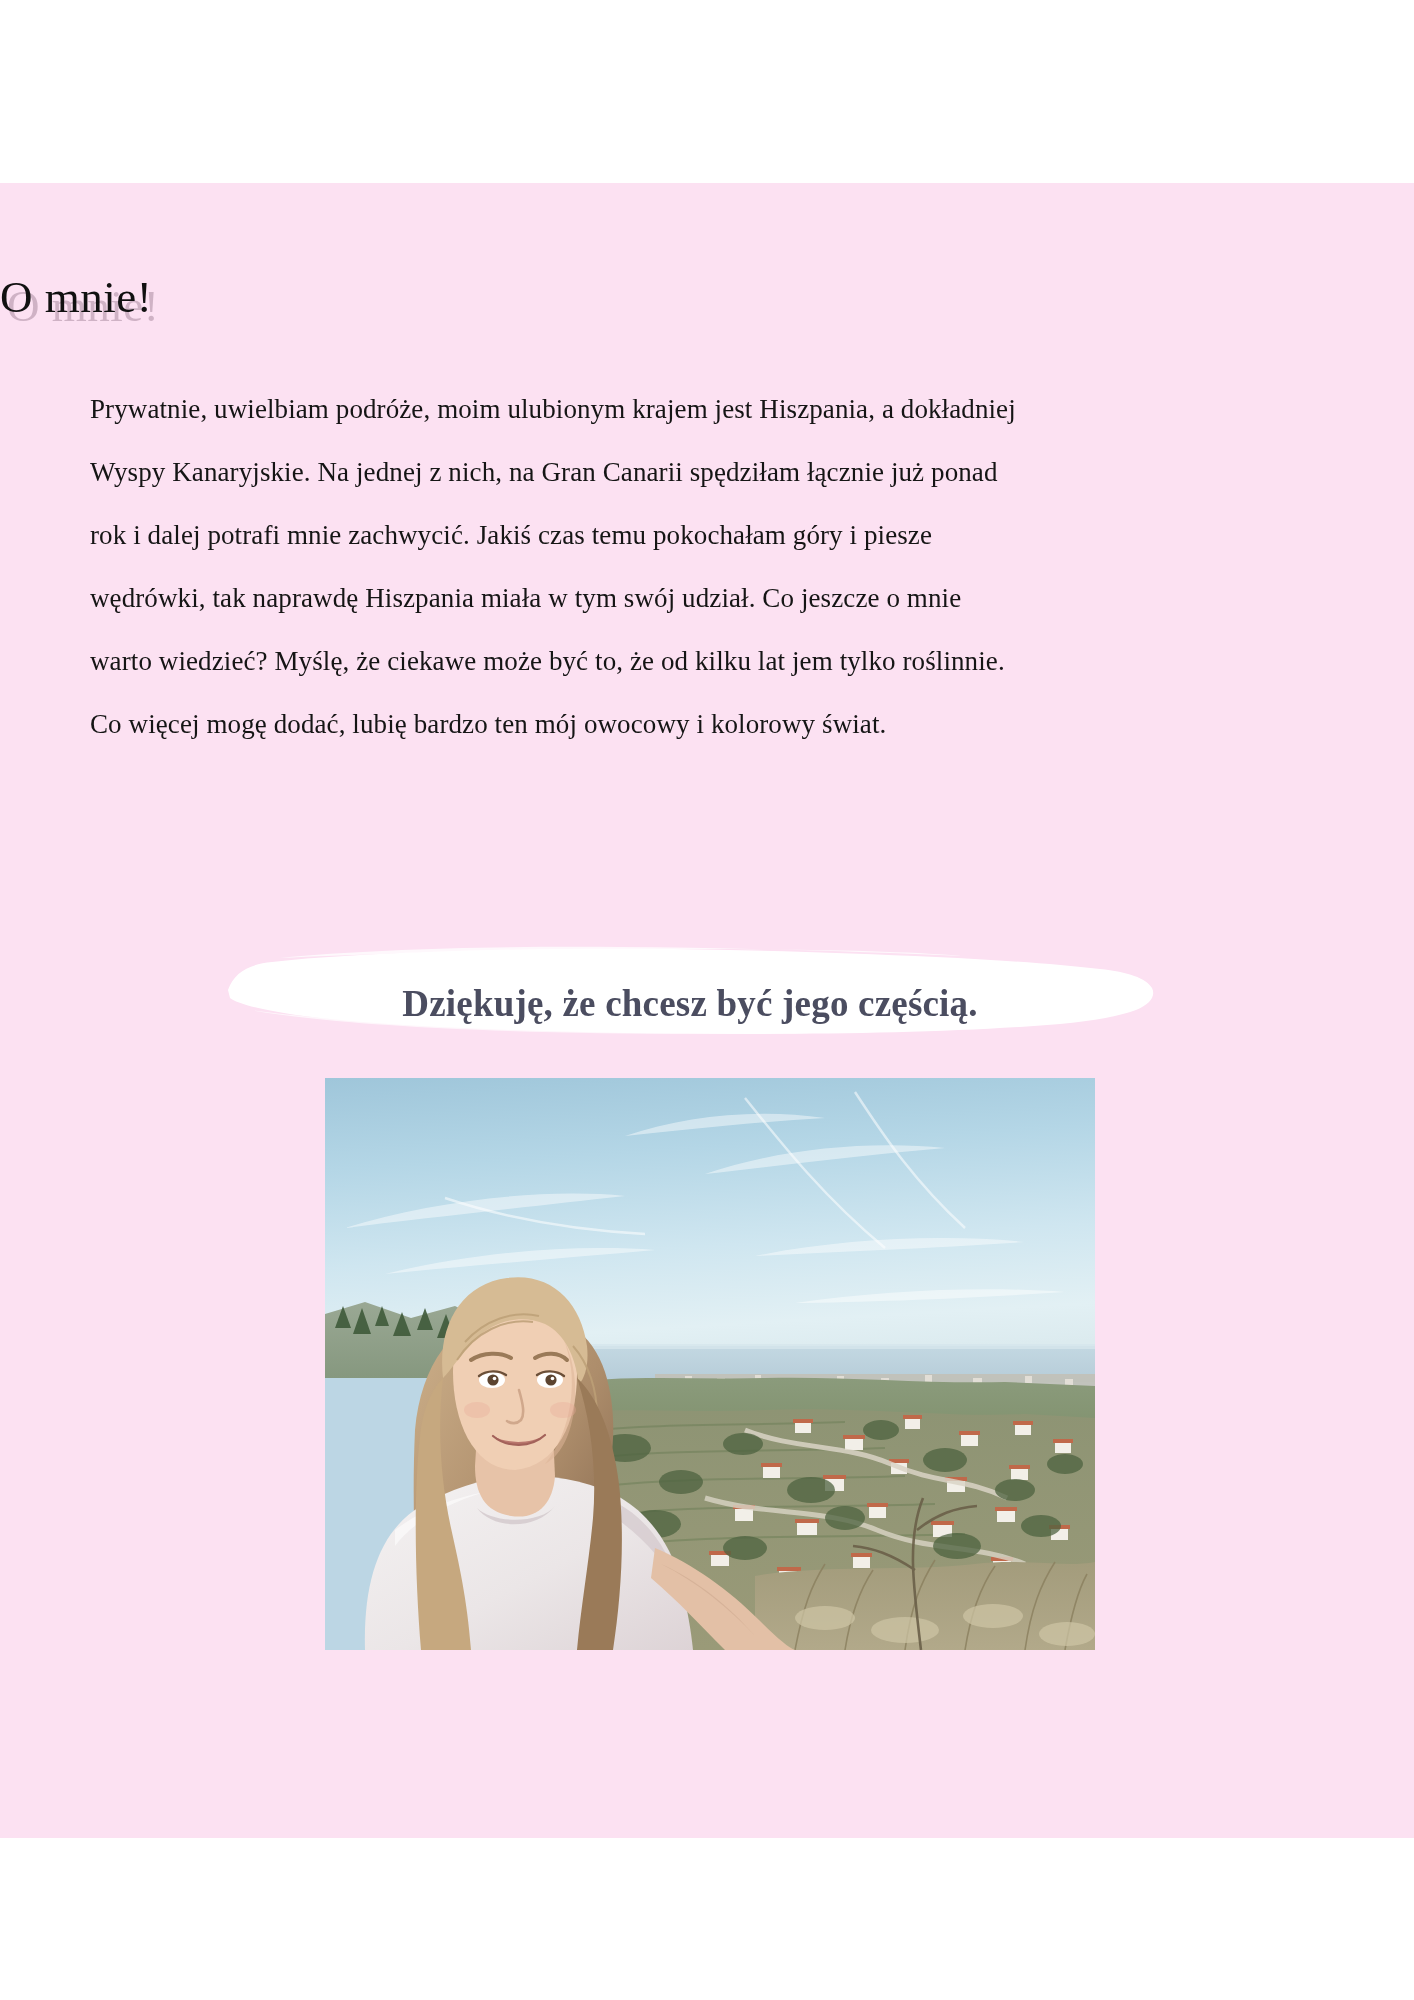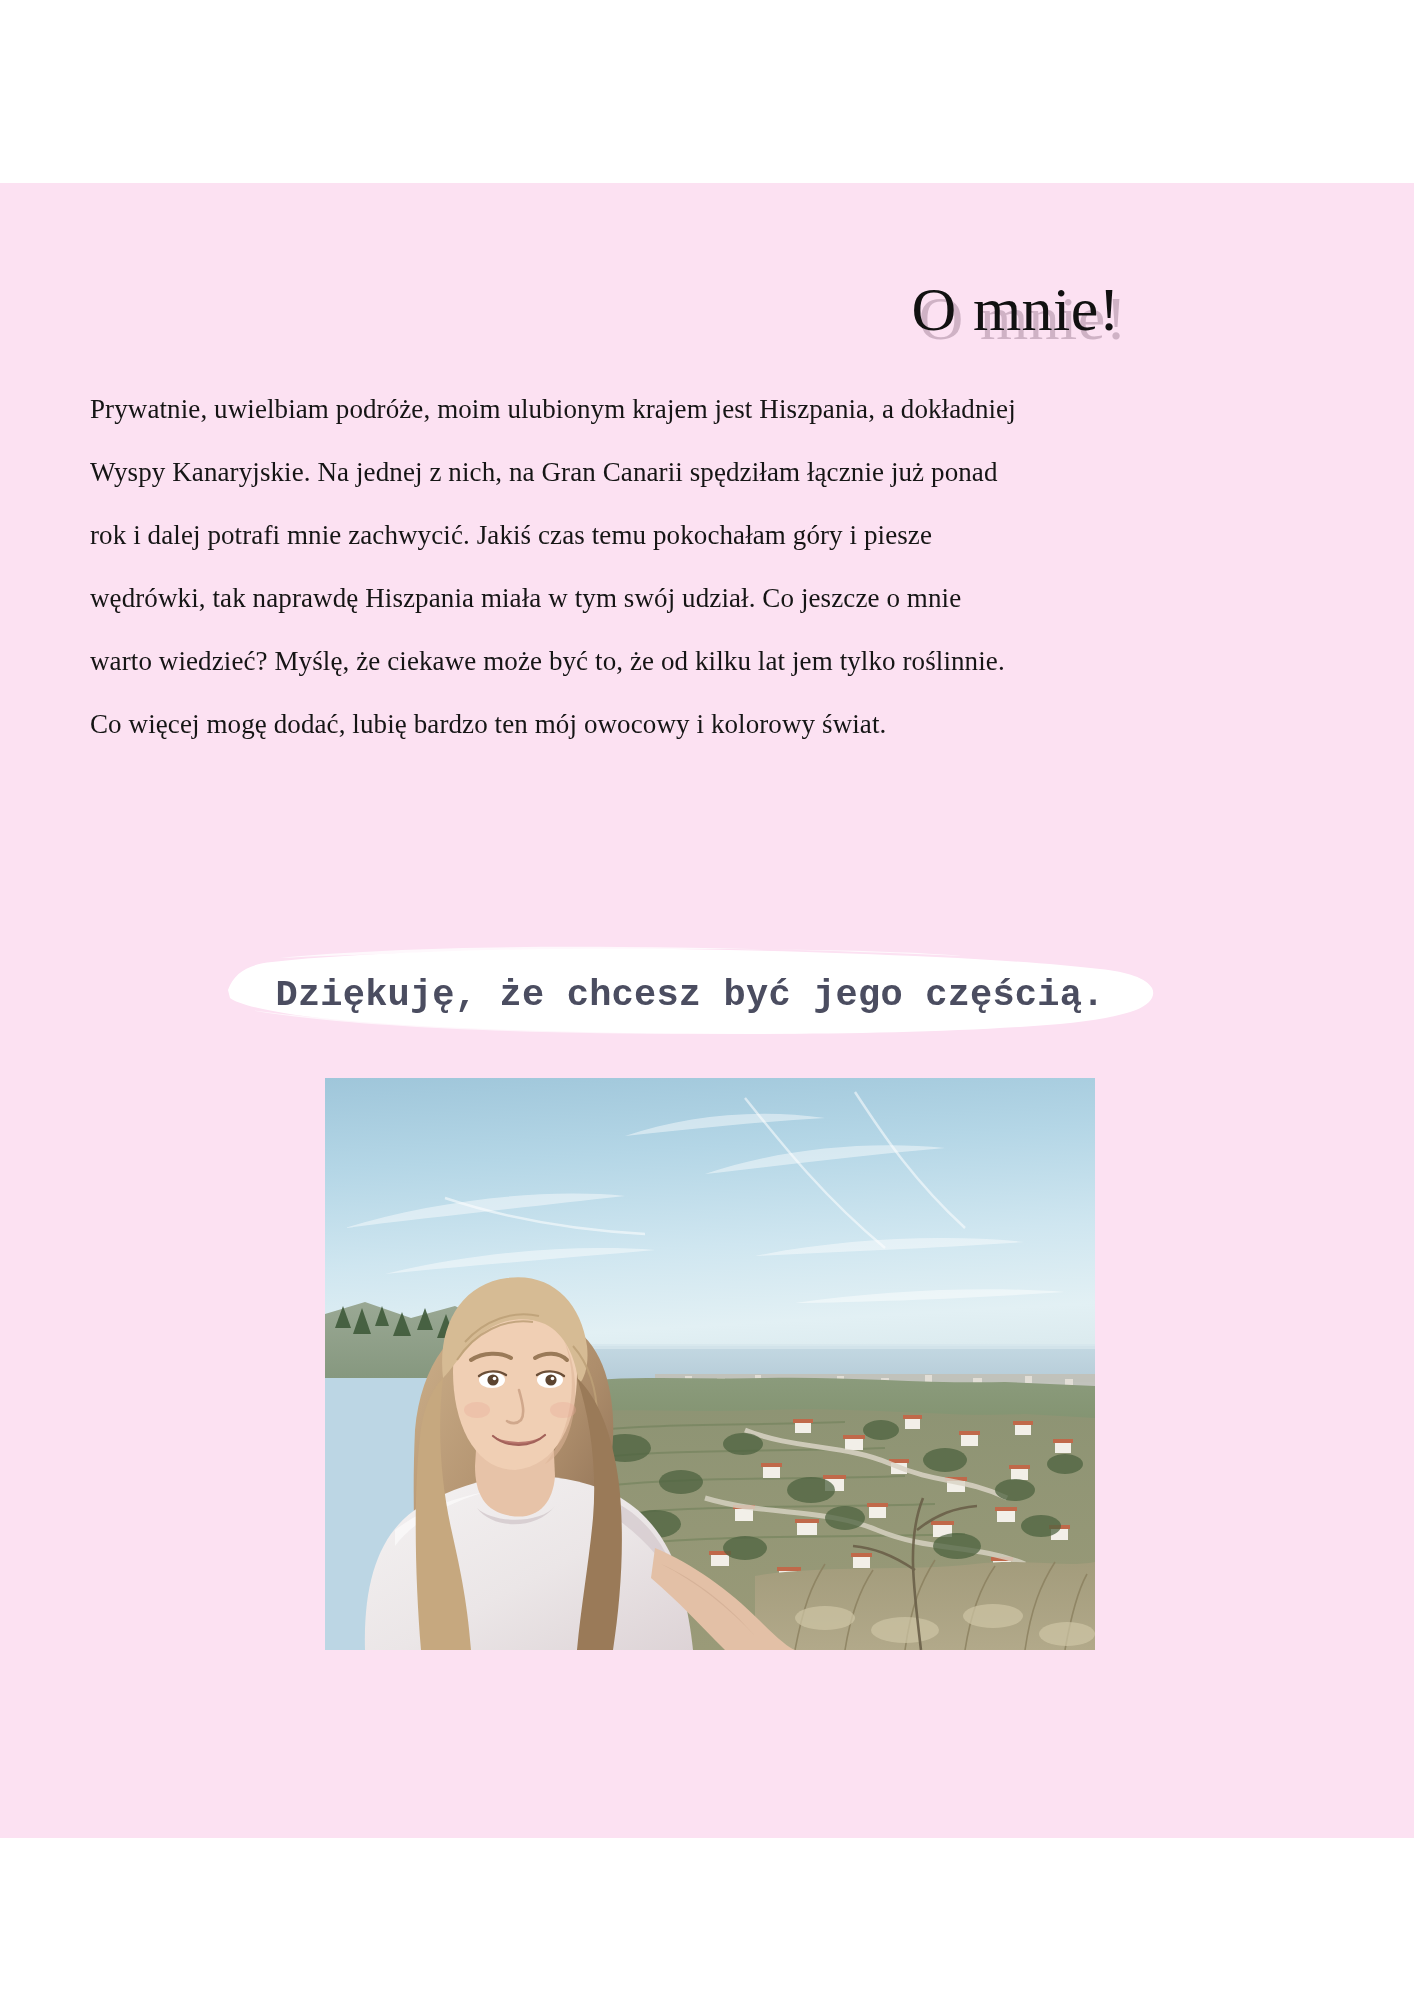--- a/index.html
+++ b/index.html
@@ -24,23 +24,23 @@
     height: 1655px;
     background: #fce1f2;
   }
 
   
   .page-title {
     position: absolute;
     left: 0;
     top: 232px;
     width: 1120px;
-    text-align: right;
+    text-align: left;
     font-family: "Liberation Serif", "DejaVu Serif", serif;
-    font-size: 62px;
+    font-size: 45px;
     line-height: 70px;
     letter-spacing: 0.5px;
     color: #111111;
     text-shadow: 7px 9px 0 rgba(170, 140, 160, 0.55);
     font-weight: 400;
   }
 
   
   .body-copy {
     position: absolute;
@@ -73,27 +73,27 @@
   .brush-svg {
     position: absolute;
     left: 0;
     top: 0;
     width: 940px;
     height: 98px;
   }
   .highlight-text {
     position: absolute;
     left: 0;
-    top: 8px;
+    top: 16px;
     width: 940px;
     height: 98px;
     display: flex;
     align-items: center;
     justify-content: center;
-    font-family: Liberation Mono, monospace;
+    font-family: Liberation Serif, serif;
     font-weight: bold;
     font-size: 37px;
     letter-spacing: 0.2px;
     color: #4b4d60;
     white-space: nowrap;
   }
 
   
   .photo {
     position: absolute;

